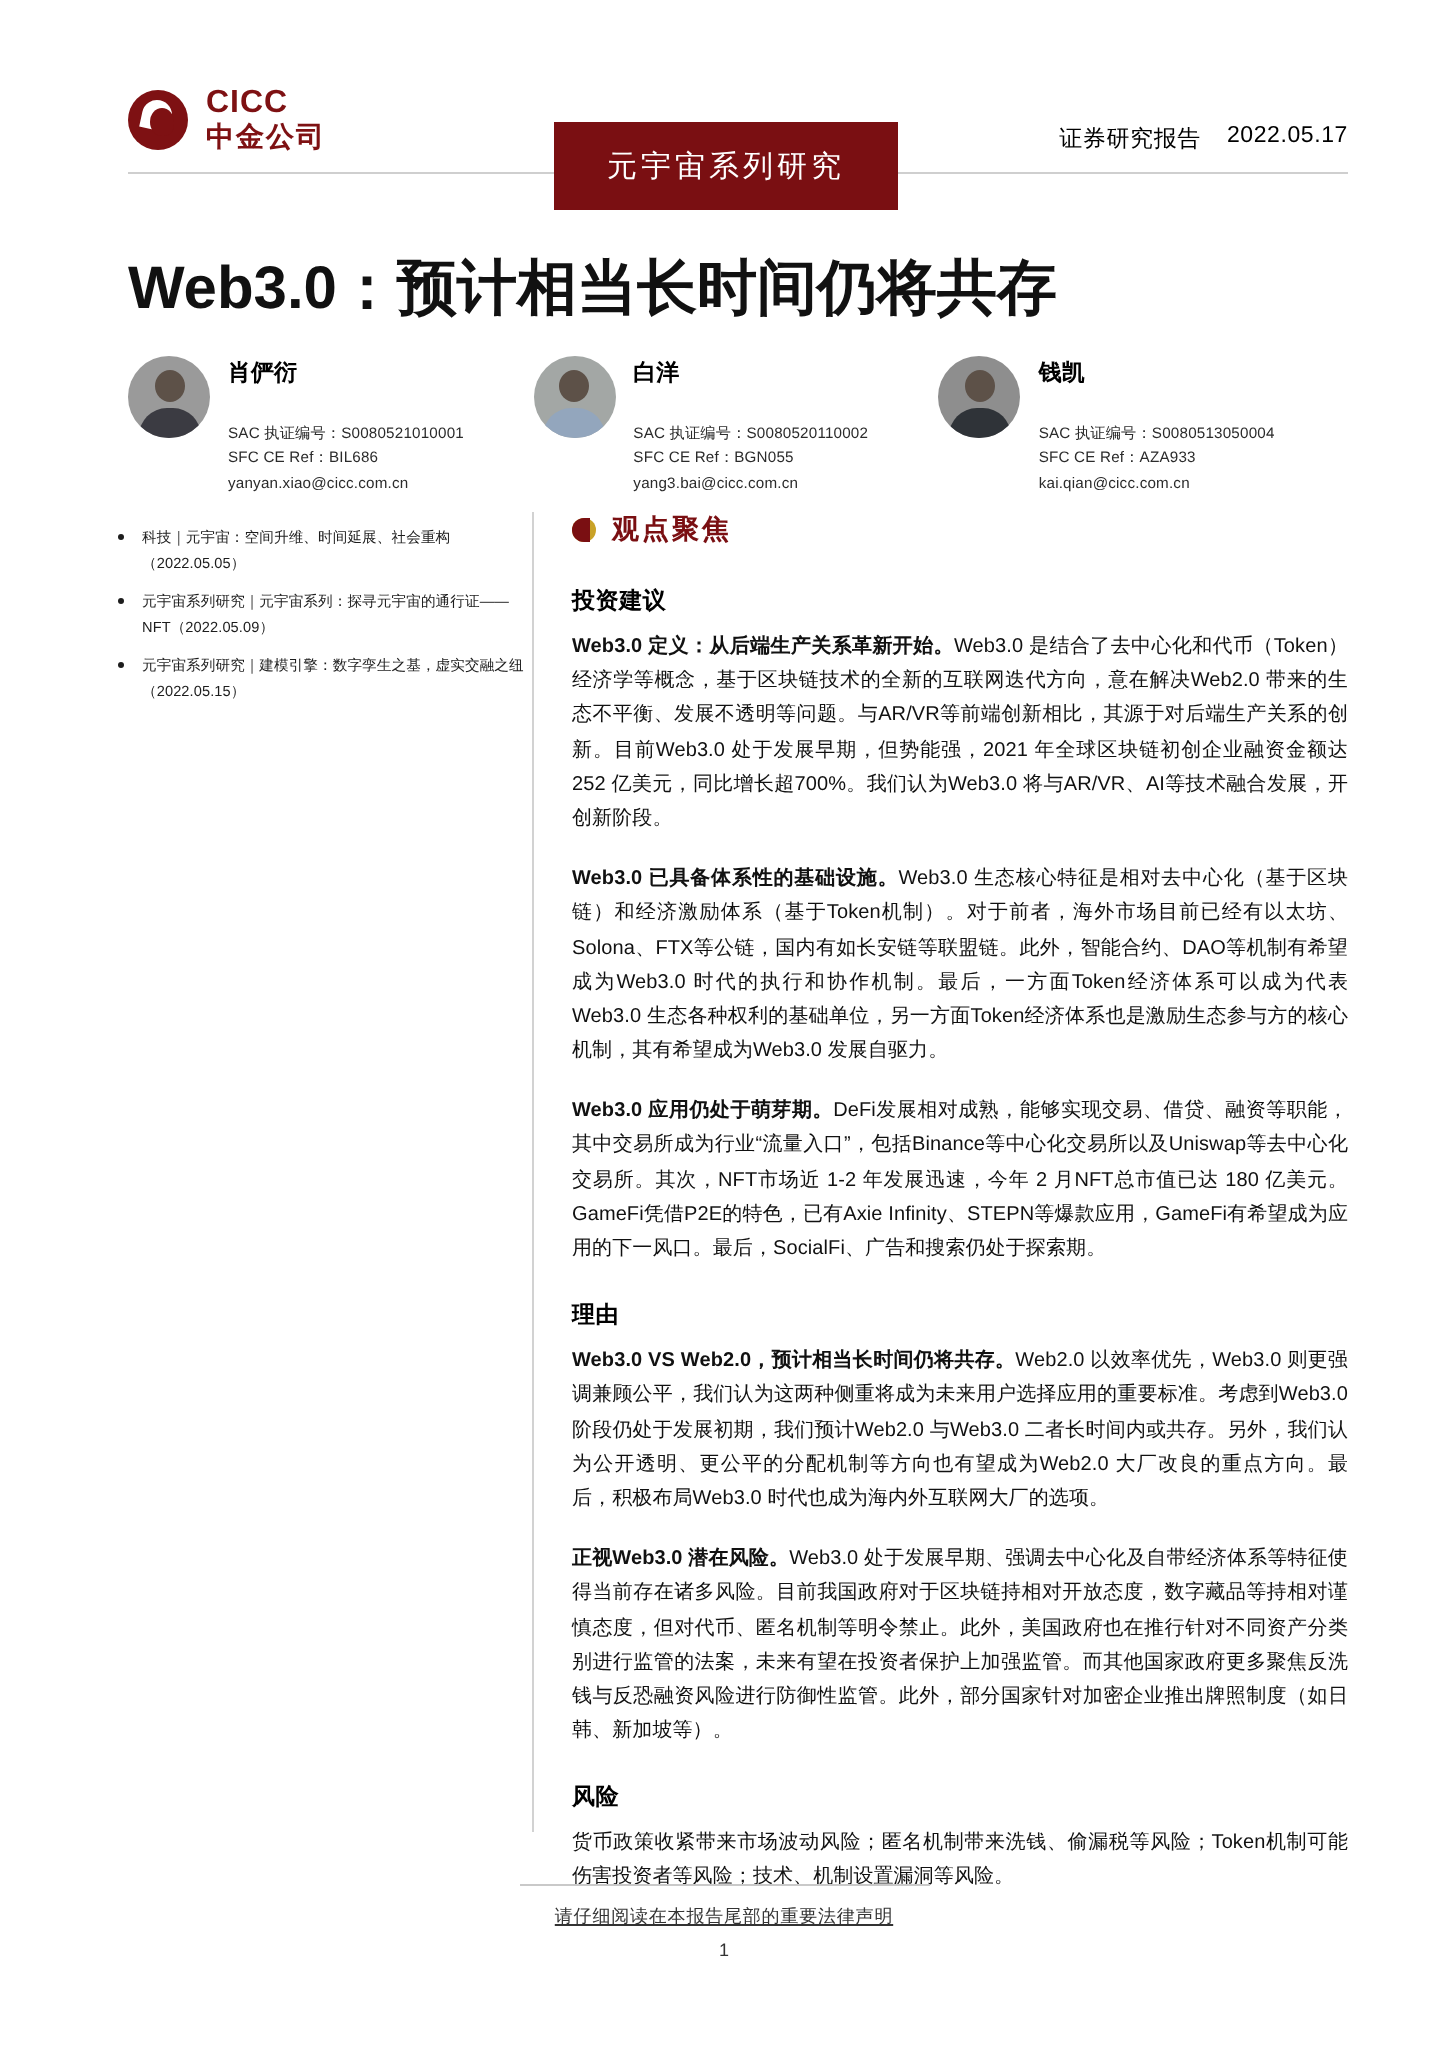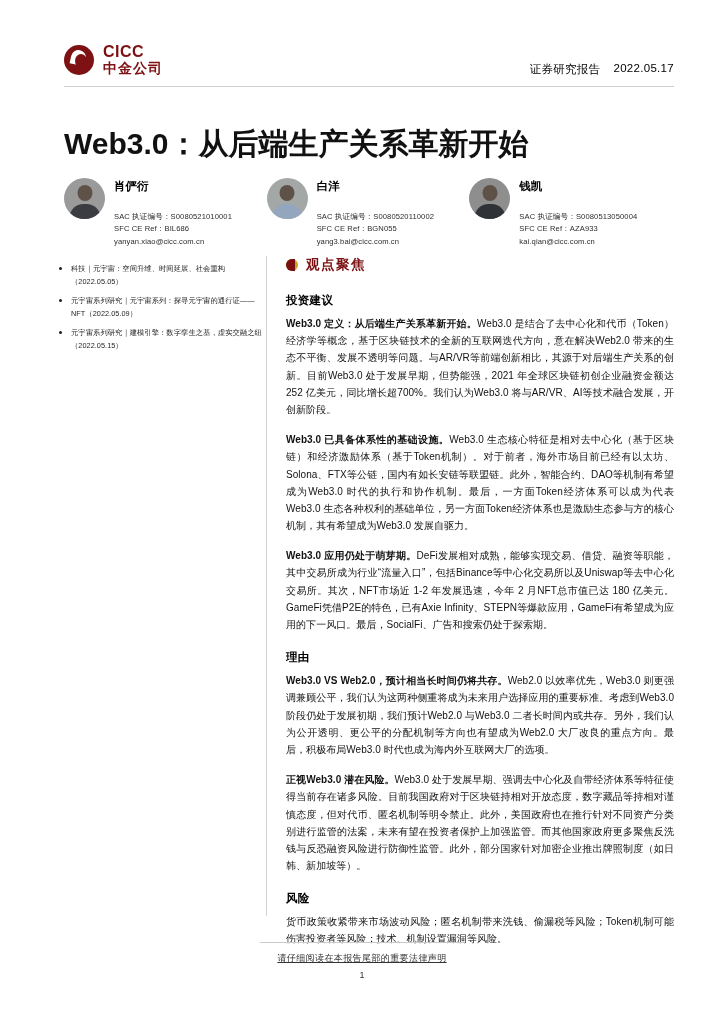--- a/index.html
+++ b/index.html
@@ -332,29 +332,30 @@
     <div class="logo-block">
       <div class="logo-mark"></div>
       <div>
         <div class="logo-text-en">CICC</div>
         <div class="logo-text-cn">中金公司</div>
       </div>
     </div>
 
     <div class="header-rule"></div>
 
+    <div class="banner">元宇宙系列研究</div>
 
     <div class="report-meta">
       <span>证券研究报告</span>
       <span>2022.05.17</span>
     </div>
   </div>
 
   <div class="title">
-    <span class="en">Web3.0：</span><span>从后端生产关系革新开始</span>
+    <span class="en">Web3.0：</span><span>预计相当长时间仍将共存</span>
   </div>
 
   <div class="analysts">
     <div class="analyst">
       <div class="avatar a1">
           <div class="head"></div>
           <div class="body"></div>
         </div>
       <div class="analyst-info">
         <div class="analyst-name">肖俨衍</div>

